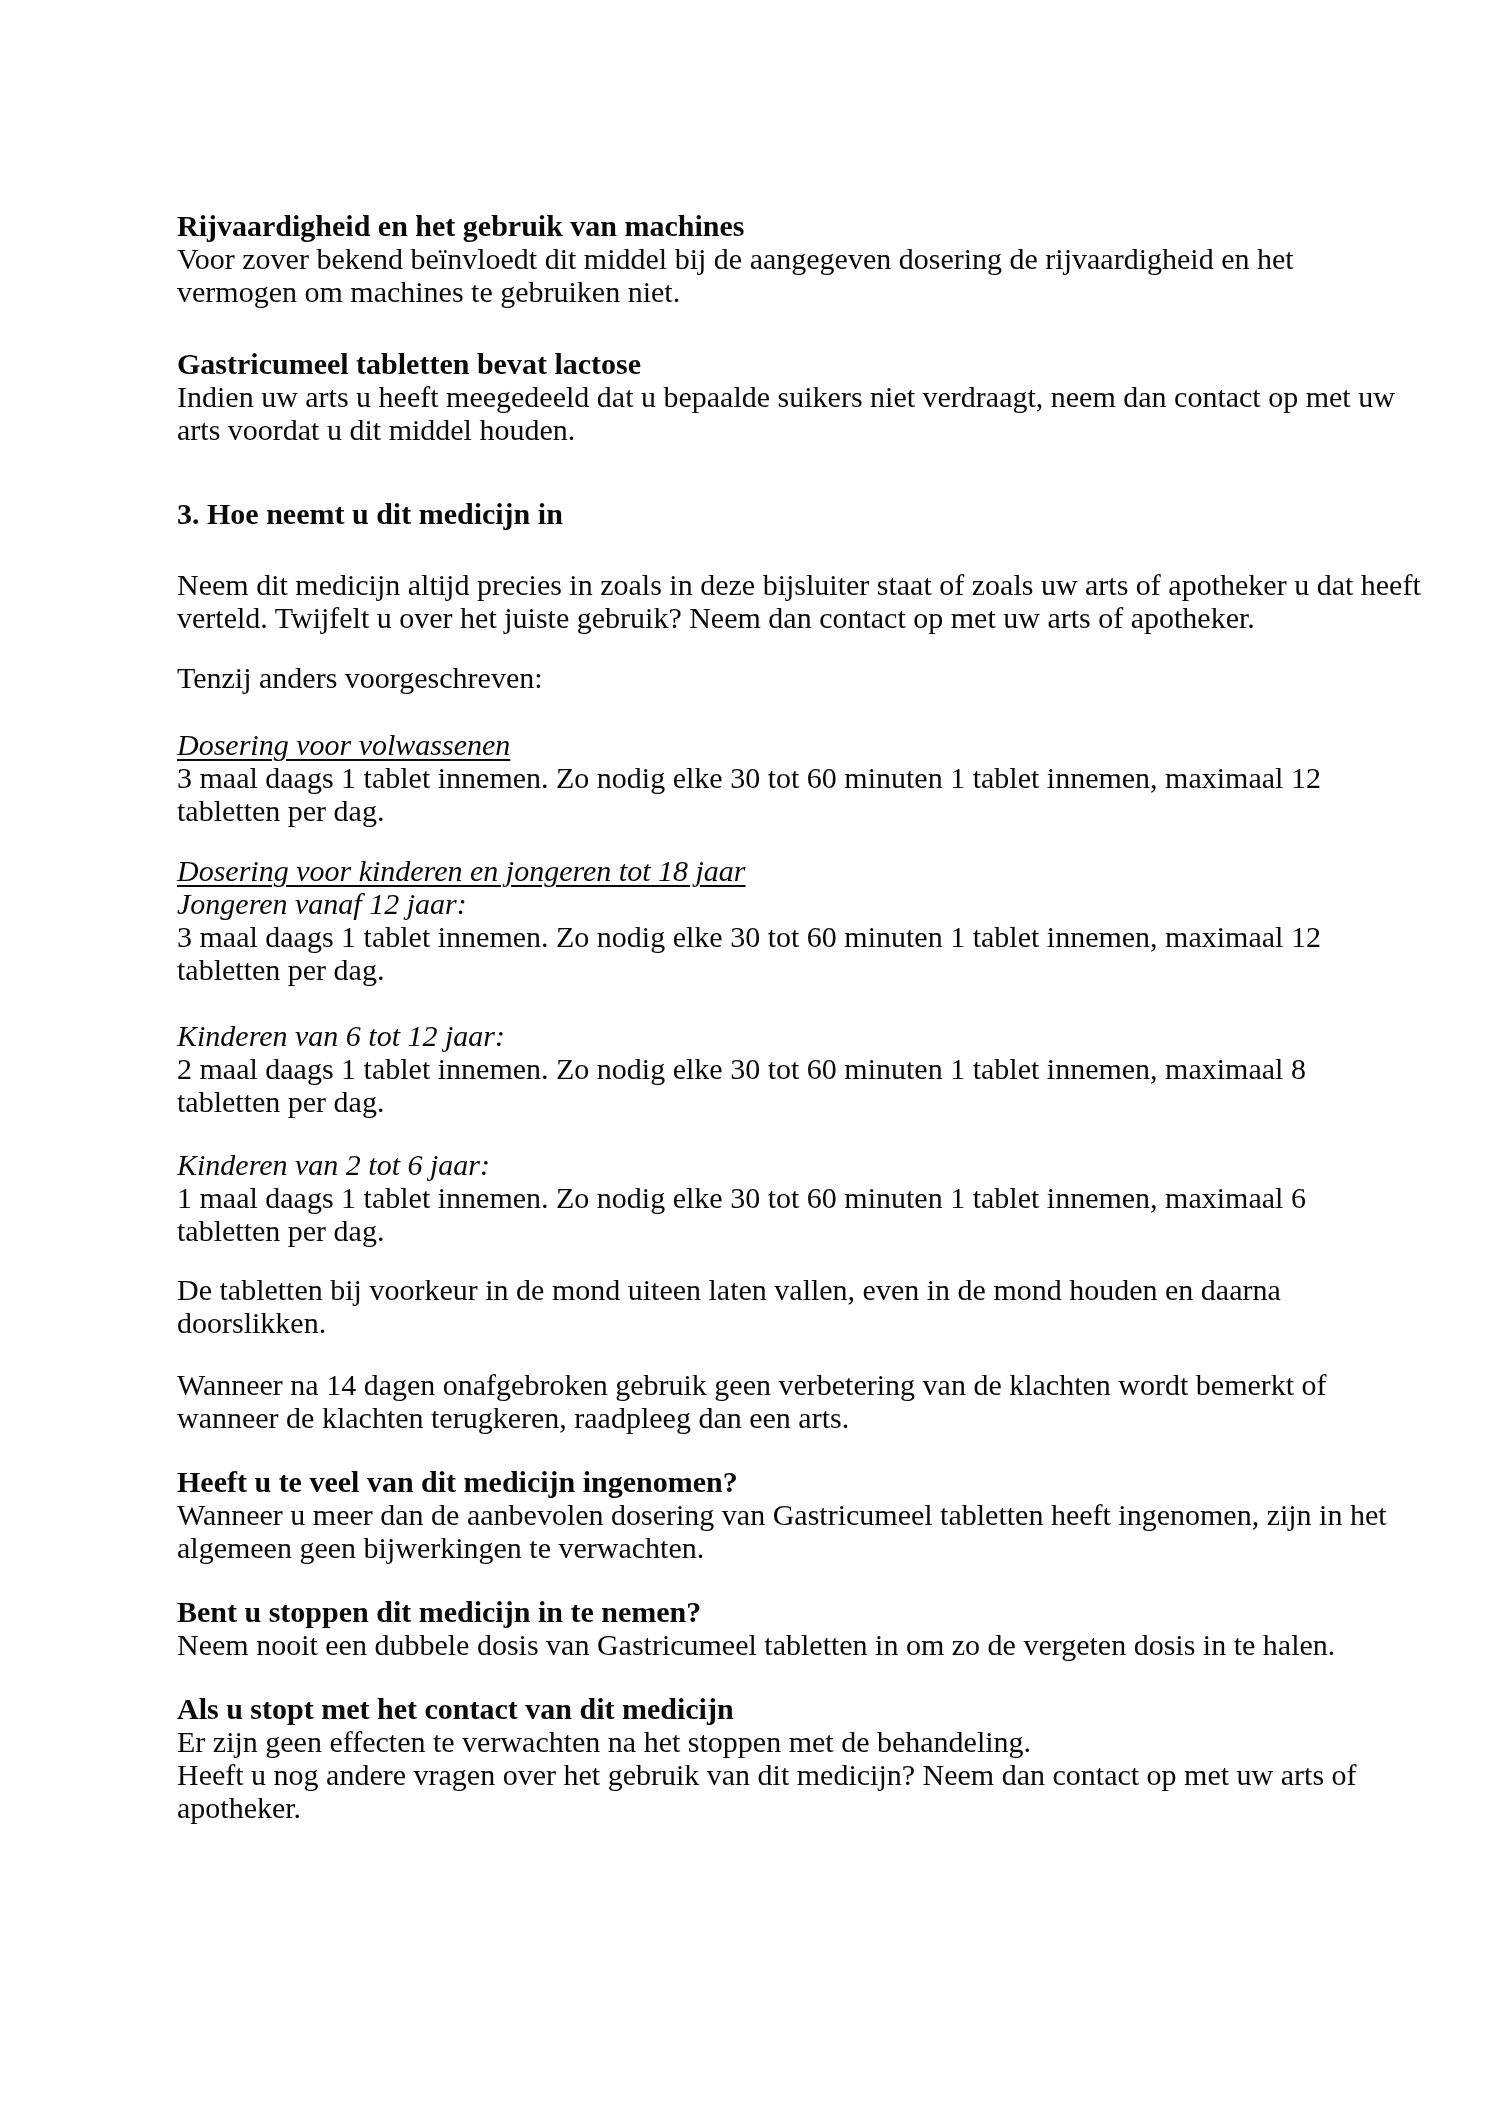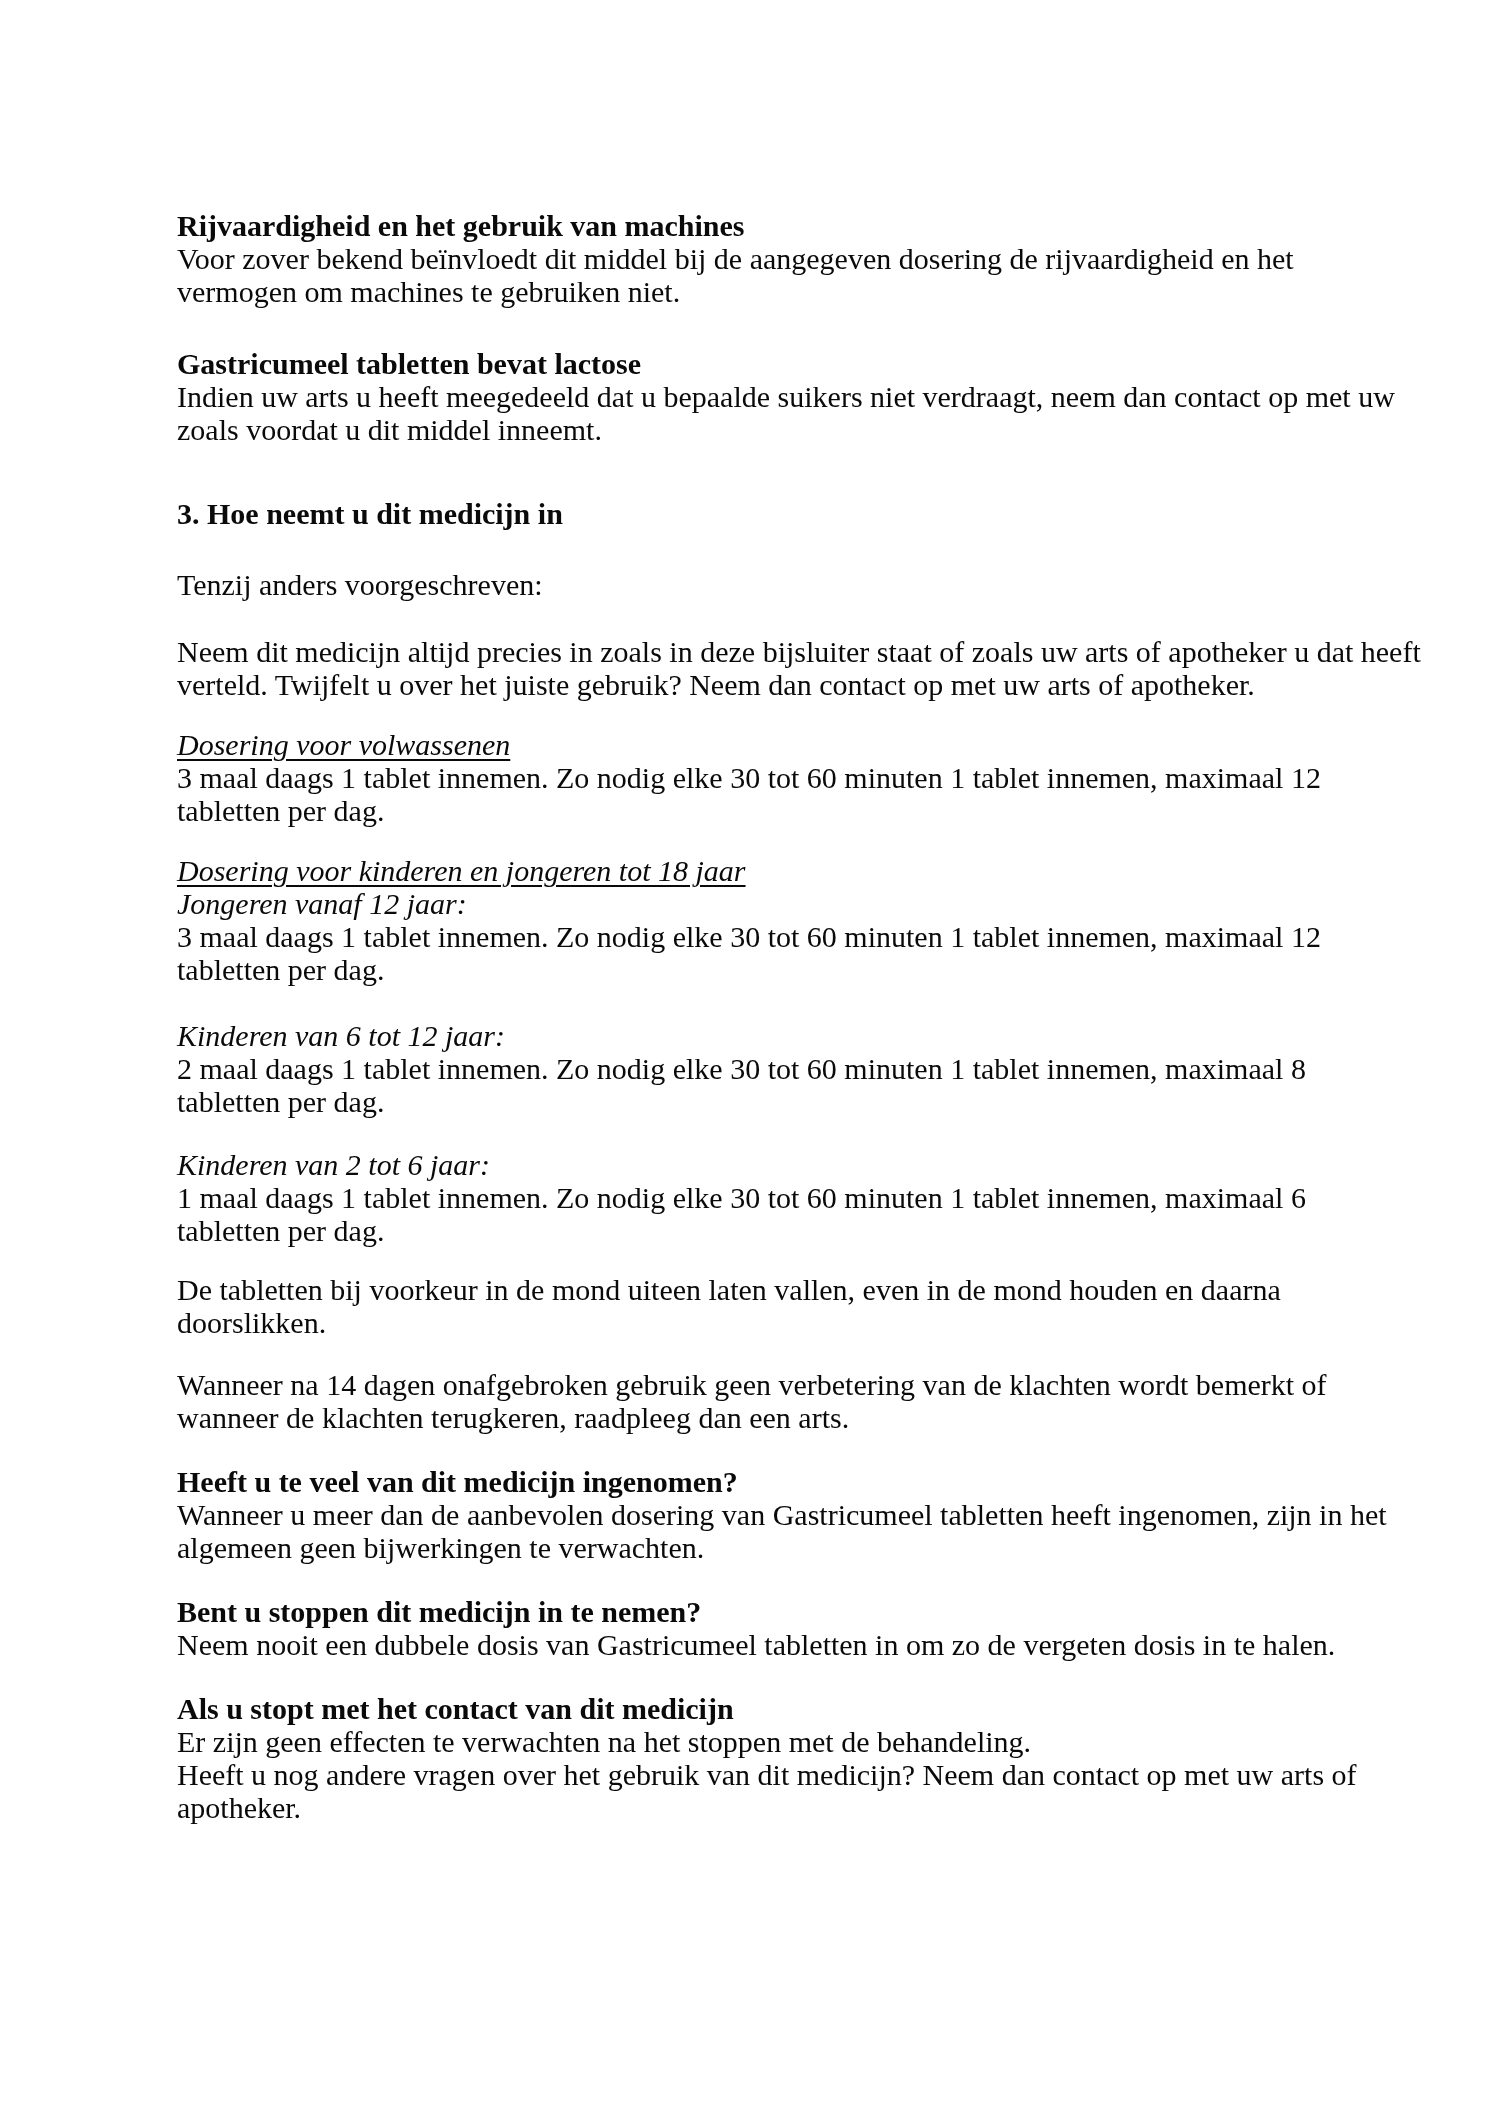--- a/index.html
+++ b/index.html
@@ -42,34 +42,34 @@
 
   <div class="para" style="margin-bottom:39px">
     <span class="line bold">Rijvaardigheid en het gebruik van machines</span>
     <span class="line">Voor zover bekend beïnvloedt dit middel bij de aangegeven dosering de rijvaardigheid en het</span>
     <span class="line">vermogen om machines te gebruiken niet.</span>
   </div>
 
   <div class="para" style="margin-bottom:51px">
     <span class="line bold">Gastricumeel tabletten bevat lactose</span>
     <span class="line">Indien uw arts u heeft meegedeeld dat u bepaalde suikers niet verdraagt, neem dan contact op met uw</span>
-    <span class="line">zoals voordat u dit middel inneemt.</span>
+    <span class="line">arts voordat u dit middel houden.</span>
   </div>
 
   <div class="para" style="margin-bottom:38px">
     <span class="line bold">3. Hoe neemt u dit medicijn in</span>
   </div>
 
-  <div class="para" style="margin-bottom:34px">
-    <span class="line">Tenzij anders voorgeschreven:</span>
-  </div>
-
   <div class="para" style="margin-bottom:27px">
     <span class="line">Neem dit medicijn altijd precies in zoals in deze bijsluiter staat of zoals uw arts of apotheker u dat heeft</span>
     <span class="line">verteld. Twijfelt u over het juiste gebruik? Neem dan contact op met uw arts of apotheker.</span>
+  </div>
+
+  <div class="para" style="margin-bottom:34px">
+    <span class="line">Tenzij anders voorgeschreven:</span>
   </div>
 
   <div class="para" style="margin-bottom:27px">
     <span class="line iu">Dosering voor volwassenen</span>
     <span class="line">3 maal daags 1 tablet innemen. Zo nodig elke 30 tot 60 minuten 1 tablet innemen, maximaal 12</span>
     <span class="line">tabletten per dag.</span>
   </div>
 
   <div class="para" style="margin-bottom:33px">
     <span class="line iu">Dosering voor kinderen en jongeren tot 18 jaar</span>

